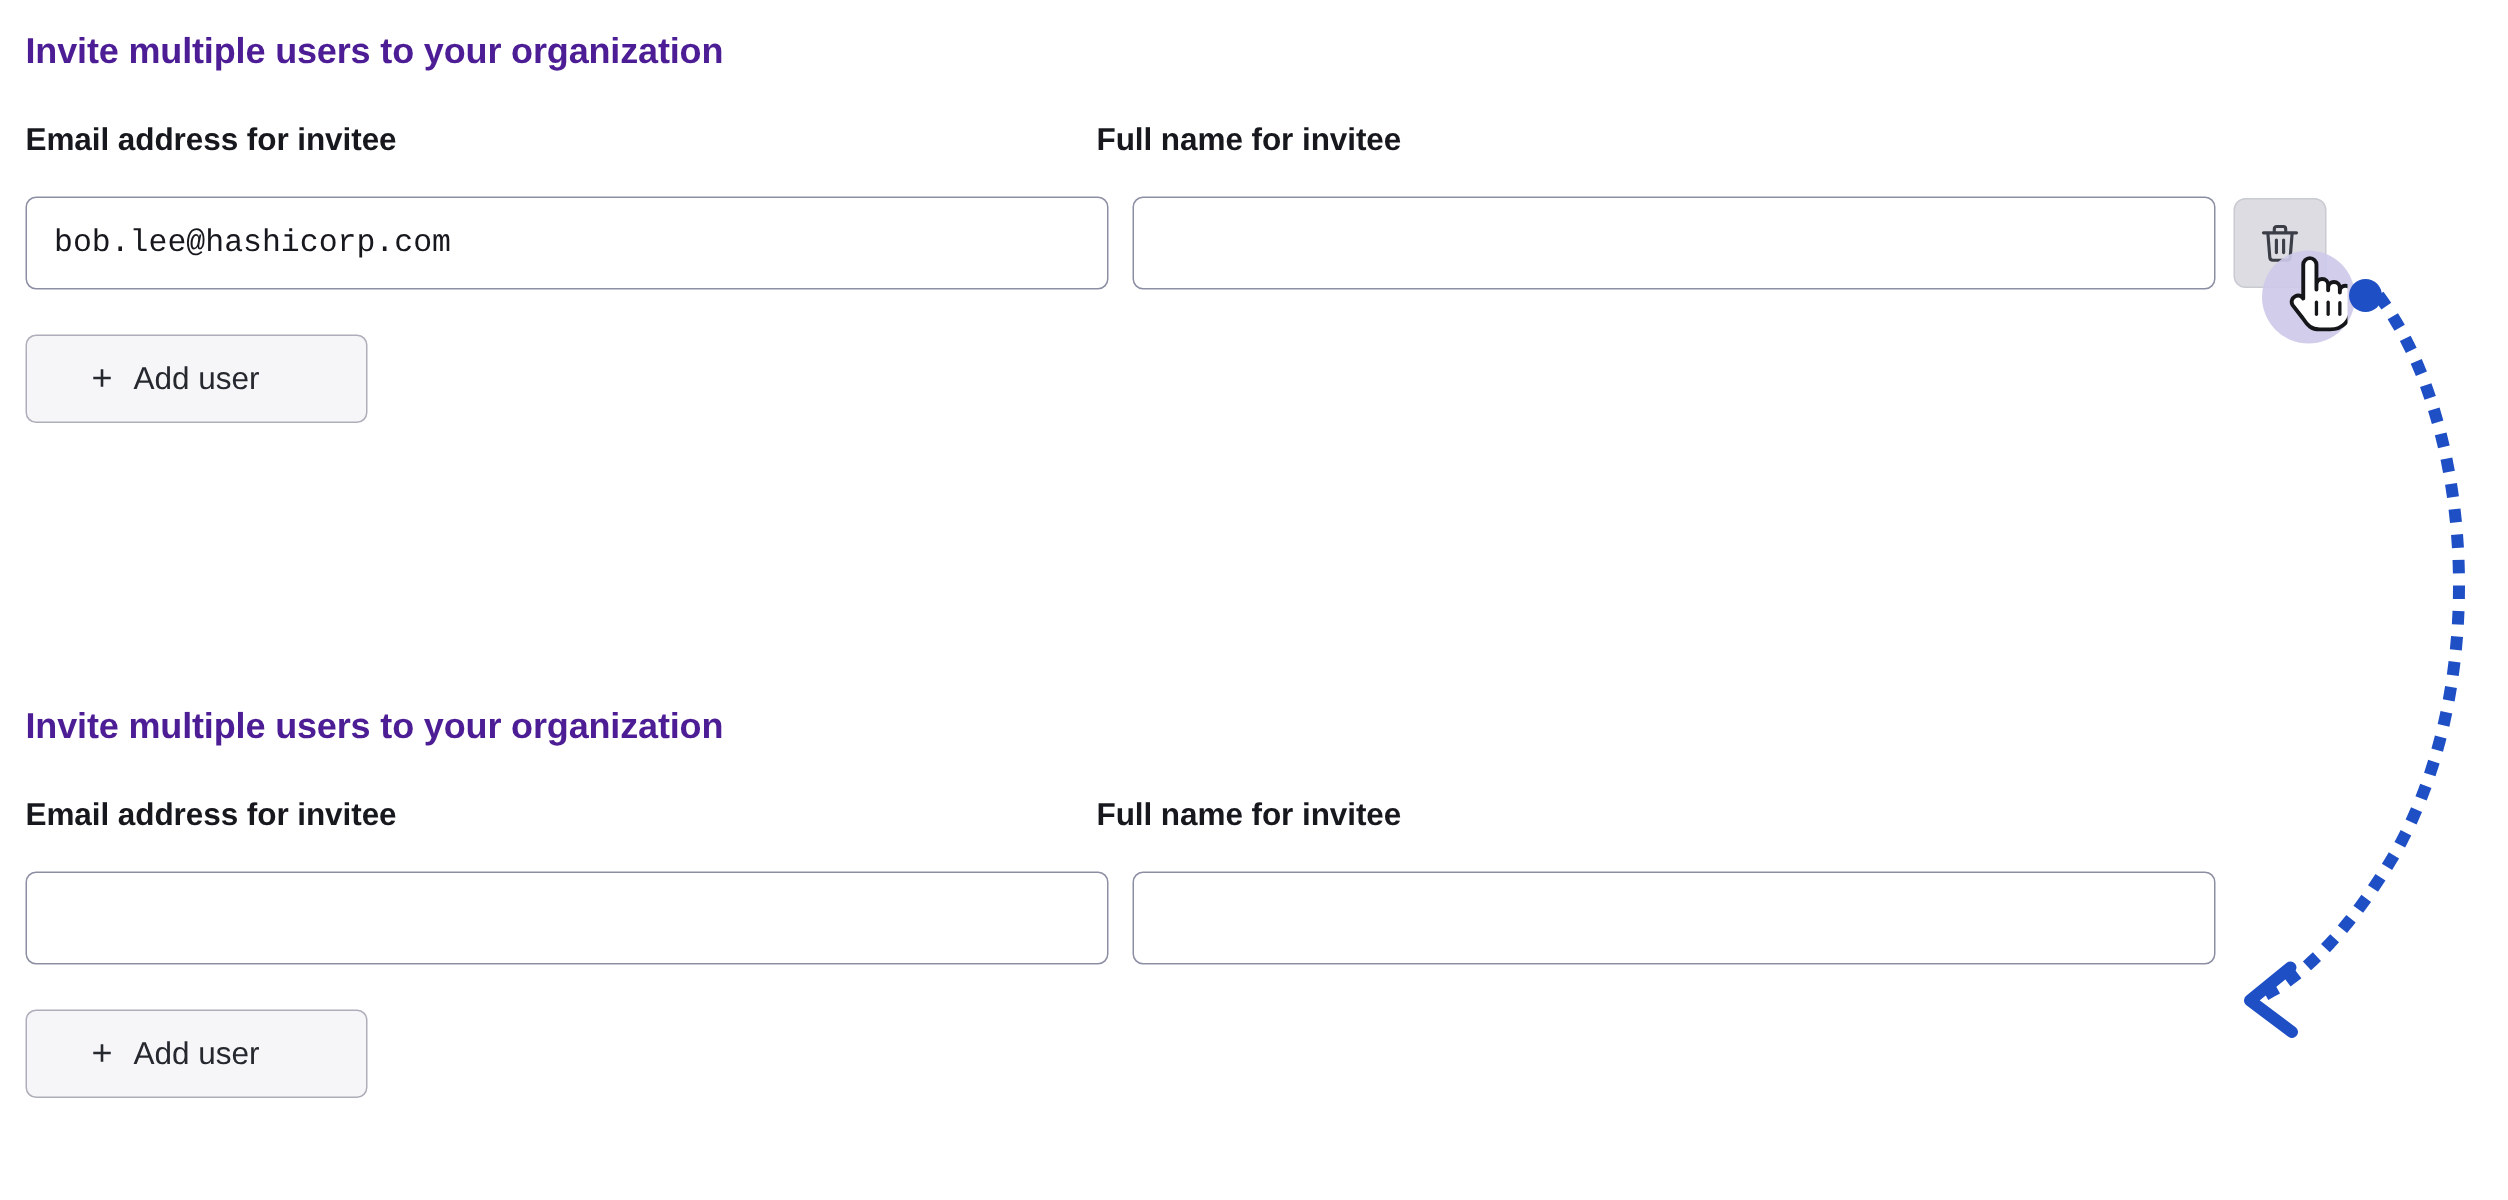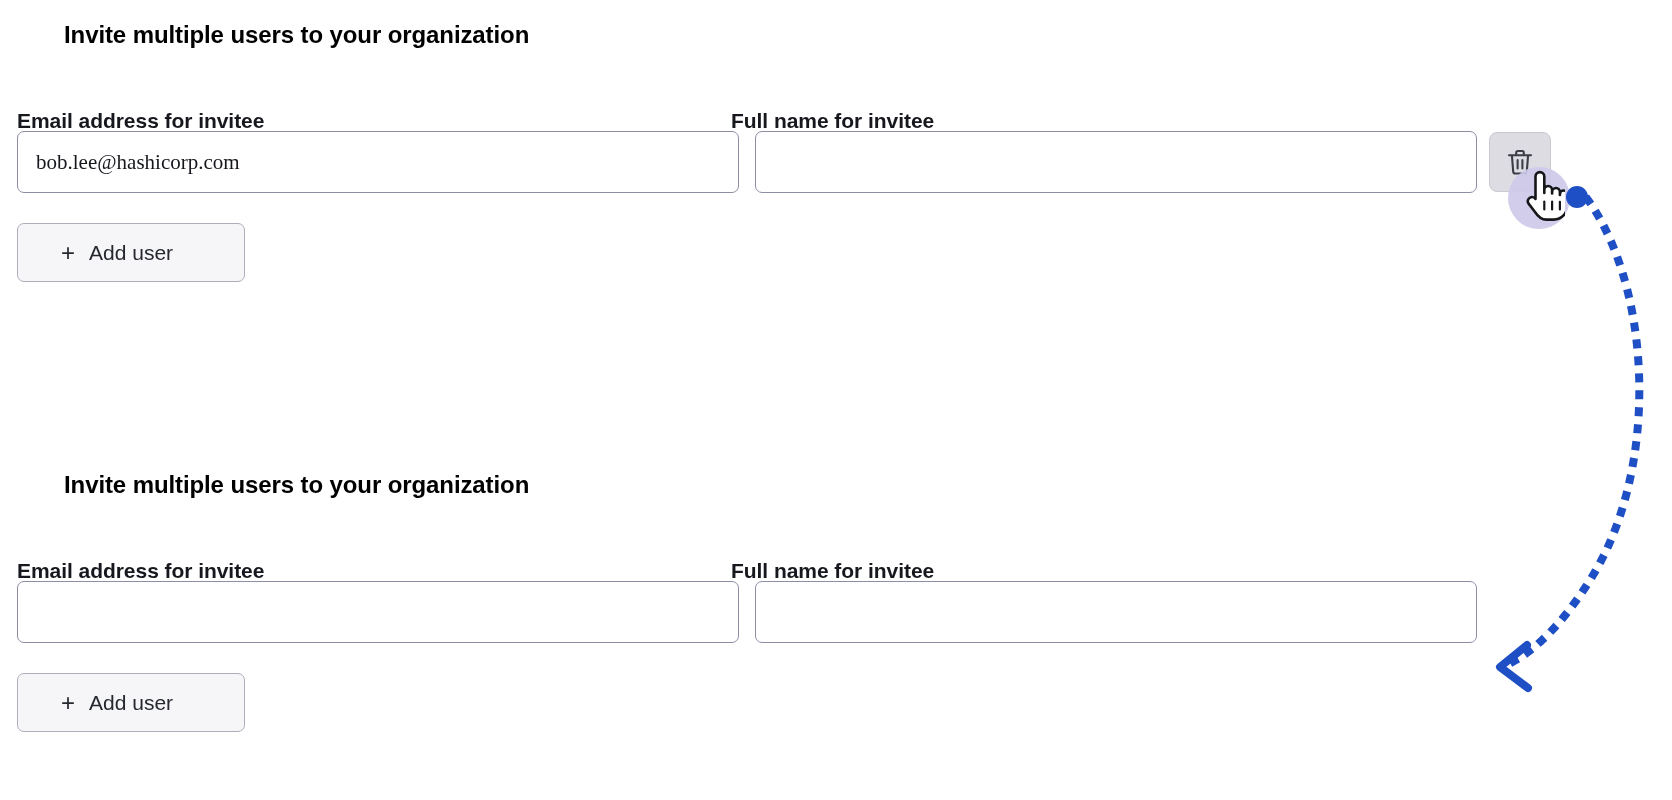--- a/index.html
+++ b/index.html
@@ -26,48 +26,46 @@
   #section-2 { top: 450px; }
 
   .section-heading {
     position: absolute;
     left: 17px;
     top: 20px;
     font-size: 24px;
     font-weight: bold;
     line-height: 30px;
     letter-spacing: -0.1px;
-    color: #000000;
+    color: #4c1d95;
     white-space: nowrap;
-    margin-left: 47px;
   }
 
   .field-label {
     position: absolute;
     top: 81px;
     font-size: 21px;
     font-weight: bold;
     line-height: 26px;
     letter-spacing: -0.05px;
     color: #16181d;
     white-space: nowrap;
-    margin-top: 27px;
   }
   .label-email { left: 17px; }
   .label-name  { left: 731px; }
 
   .text-input {
     position: absolute;
     top: 131px;
     height: 62px;
     box-sizing: border-box;
     border: 1.5px solid #8c8fa3;
     border-radius: 7px;
     background: #ffffff;
-    font-family: Liberation Serif, serif;
+    font-family: Liberation Mono, monospace;
     font-size: 21px;
     color: #16181d;
     padding: 0 18px;
     outline: none;
   }
   .input-email { left: 17px; width: 722px; }
   .input-name  { left: 755px; width: 722px; }
 
   .delete-button {
     position: absolute;

